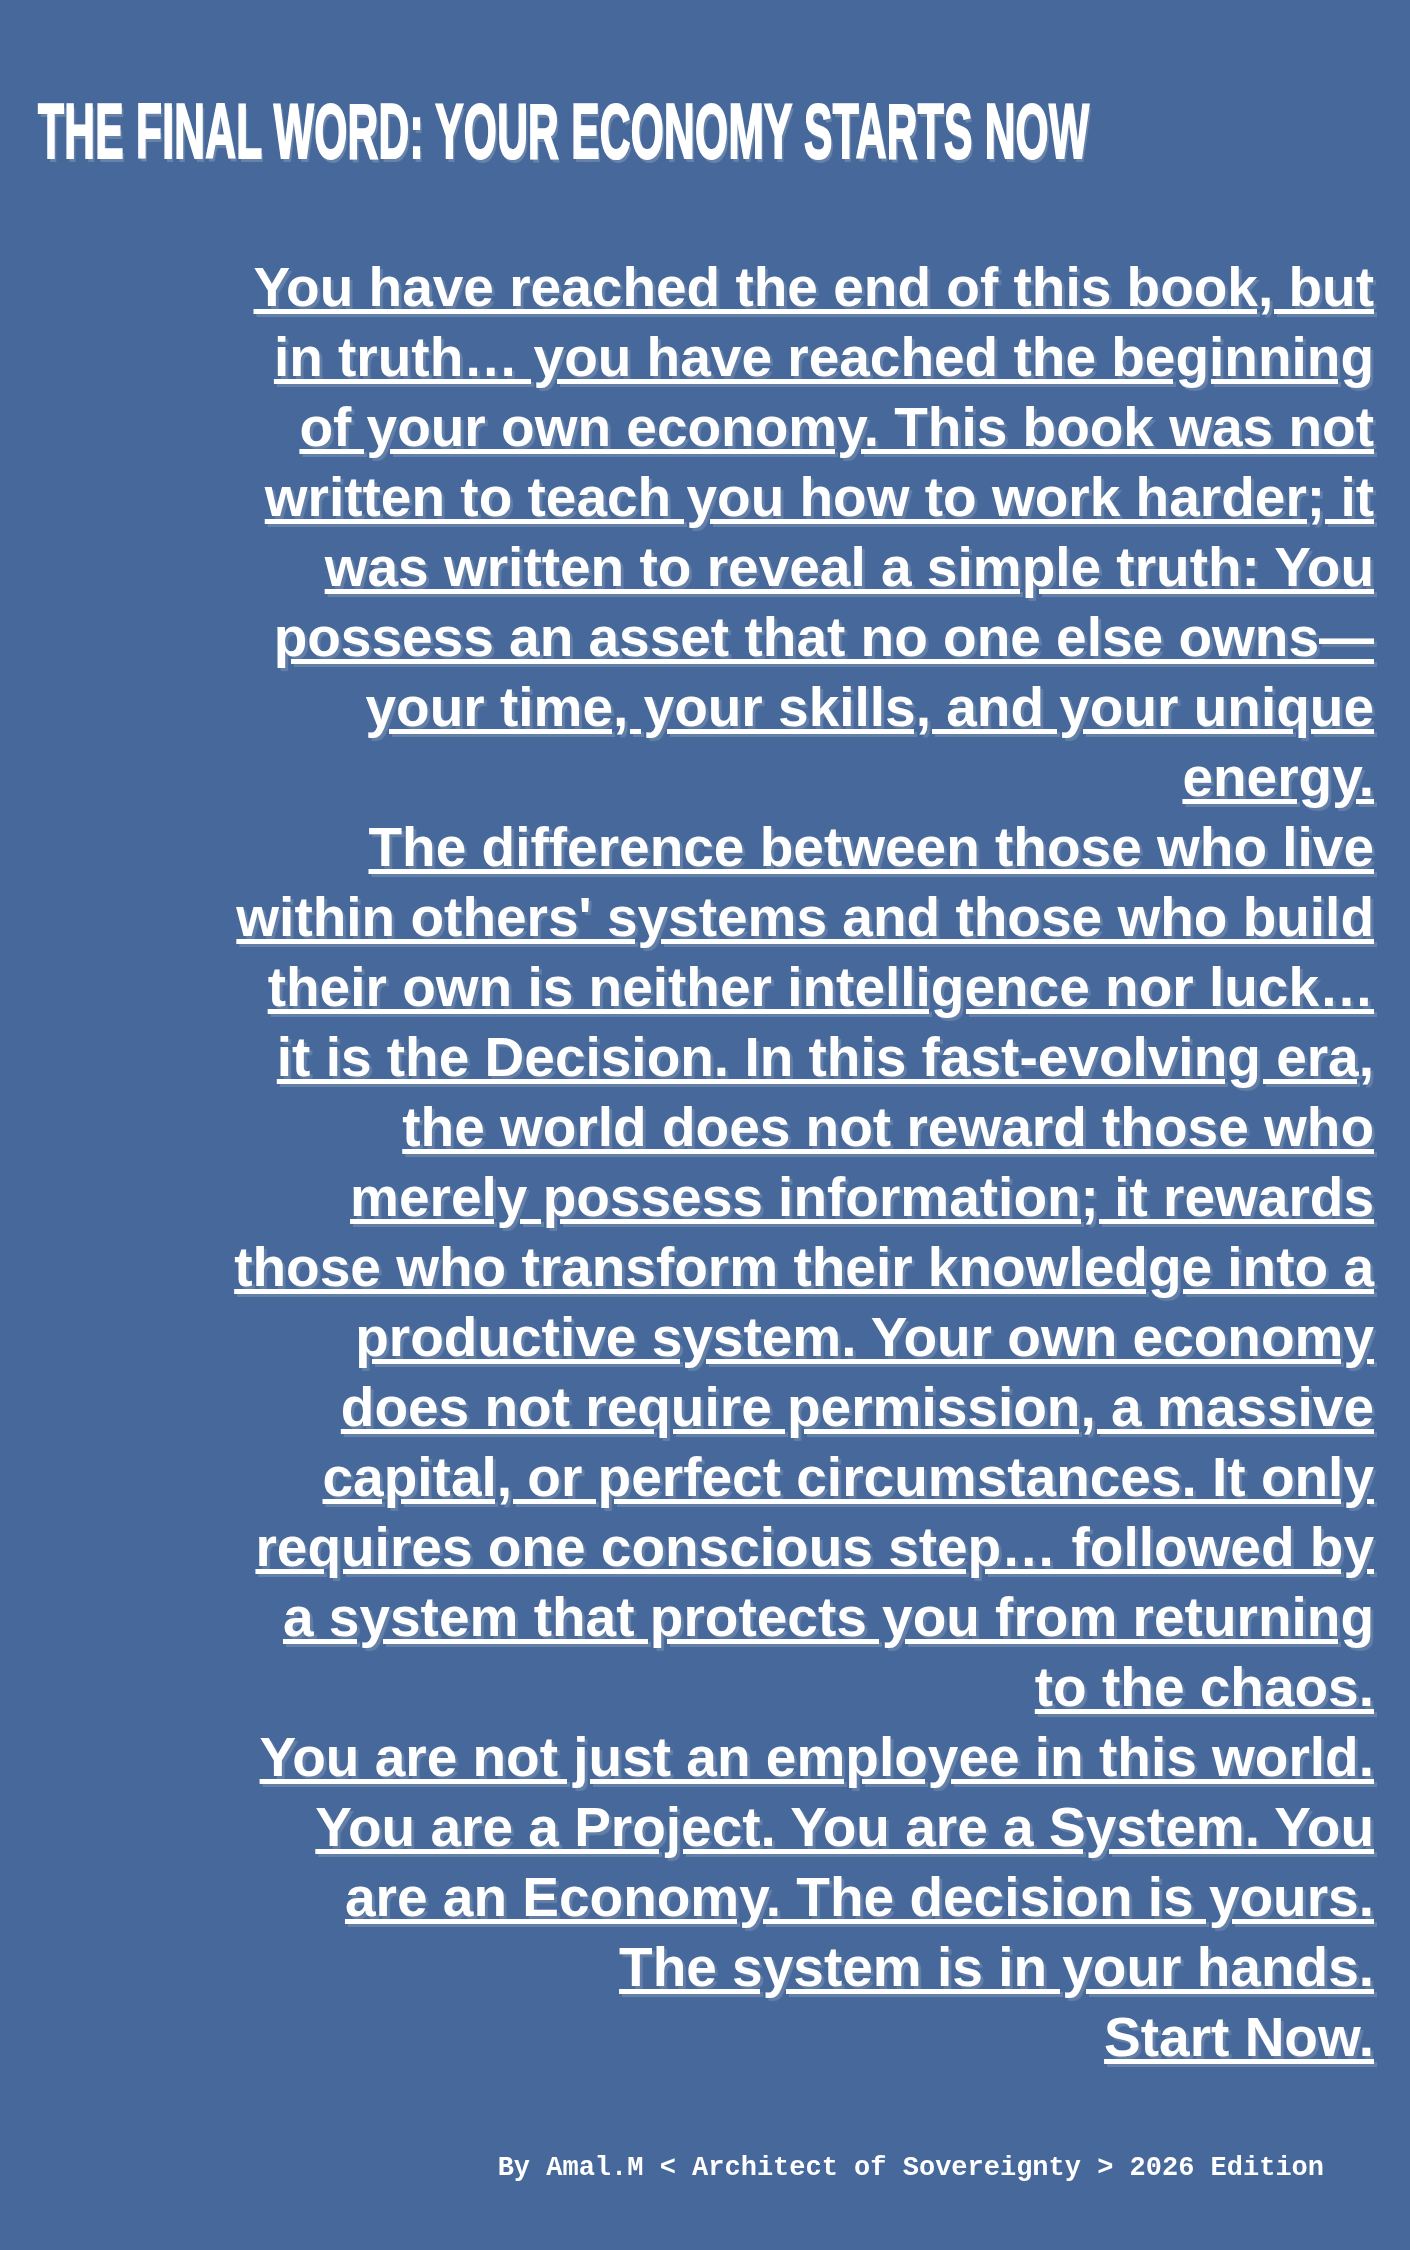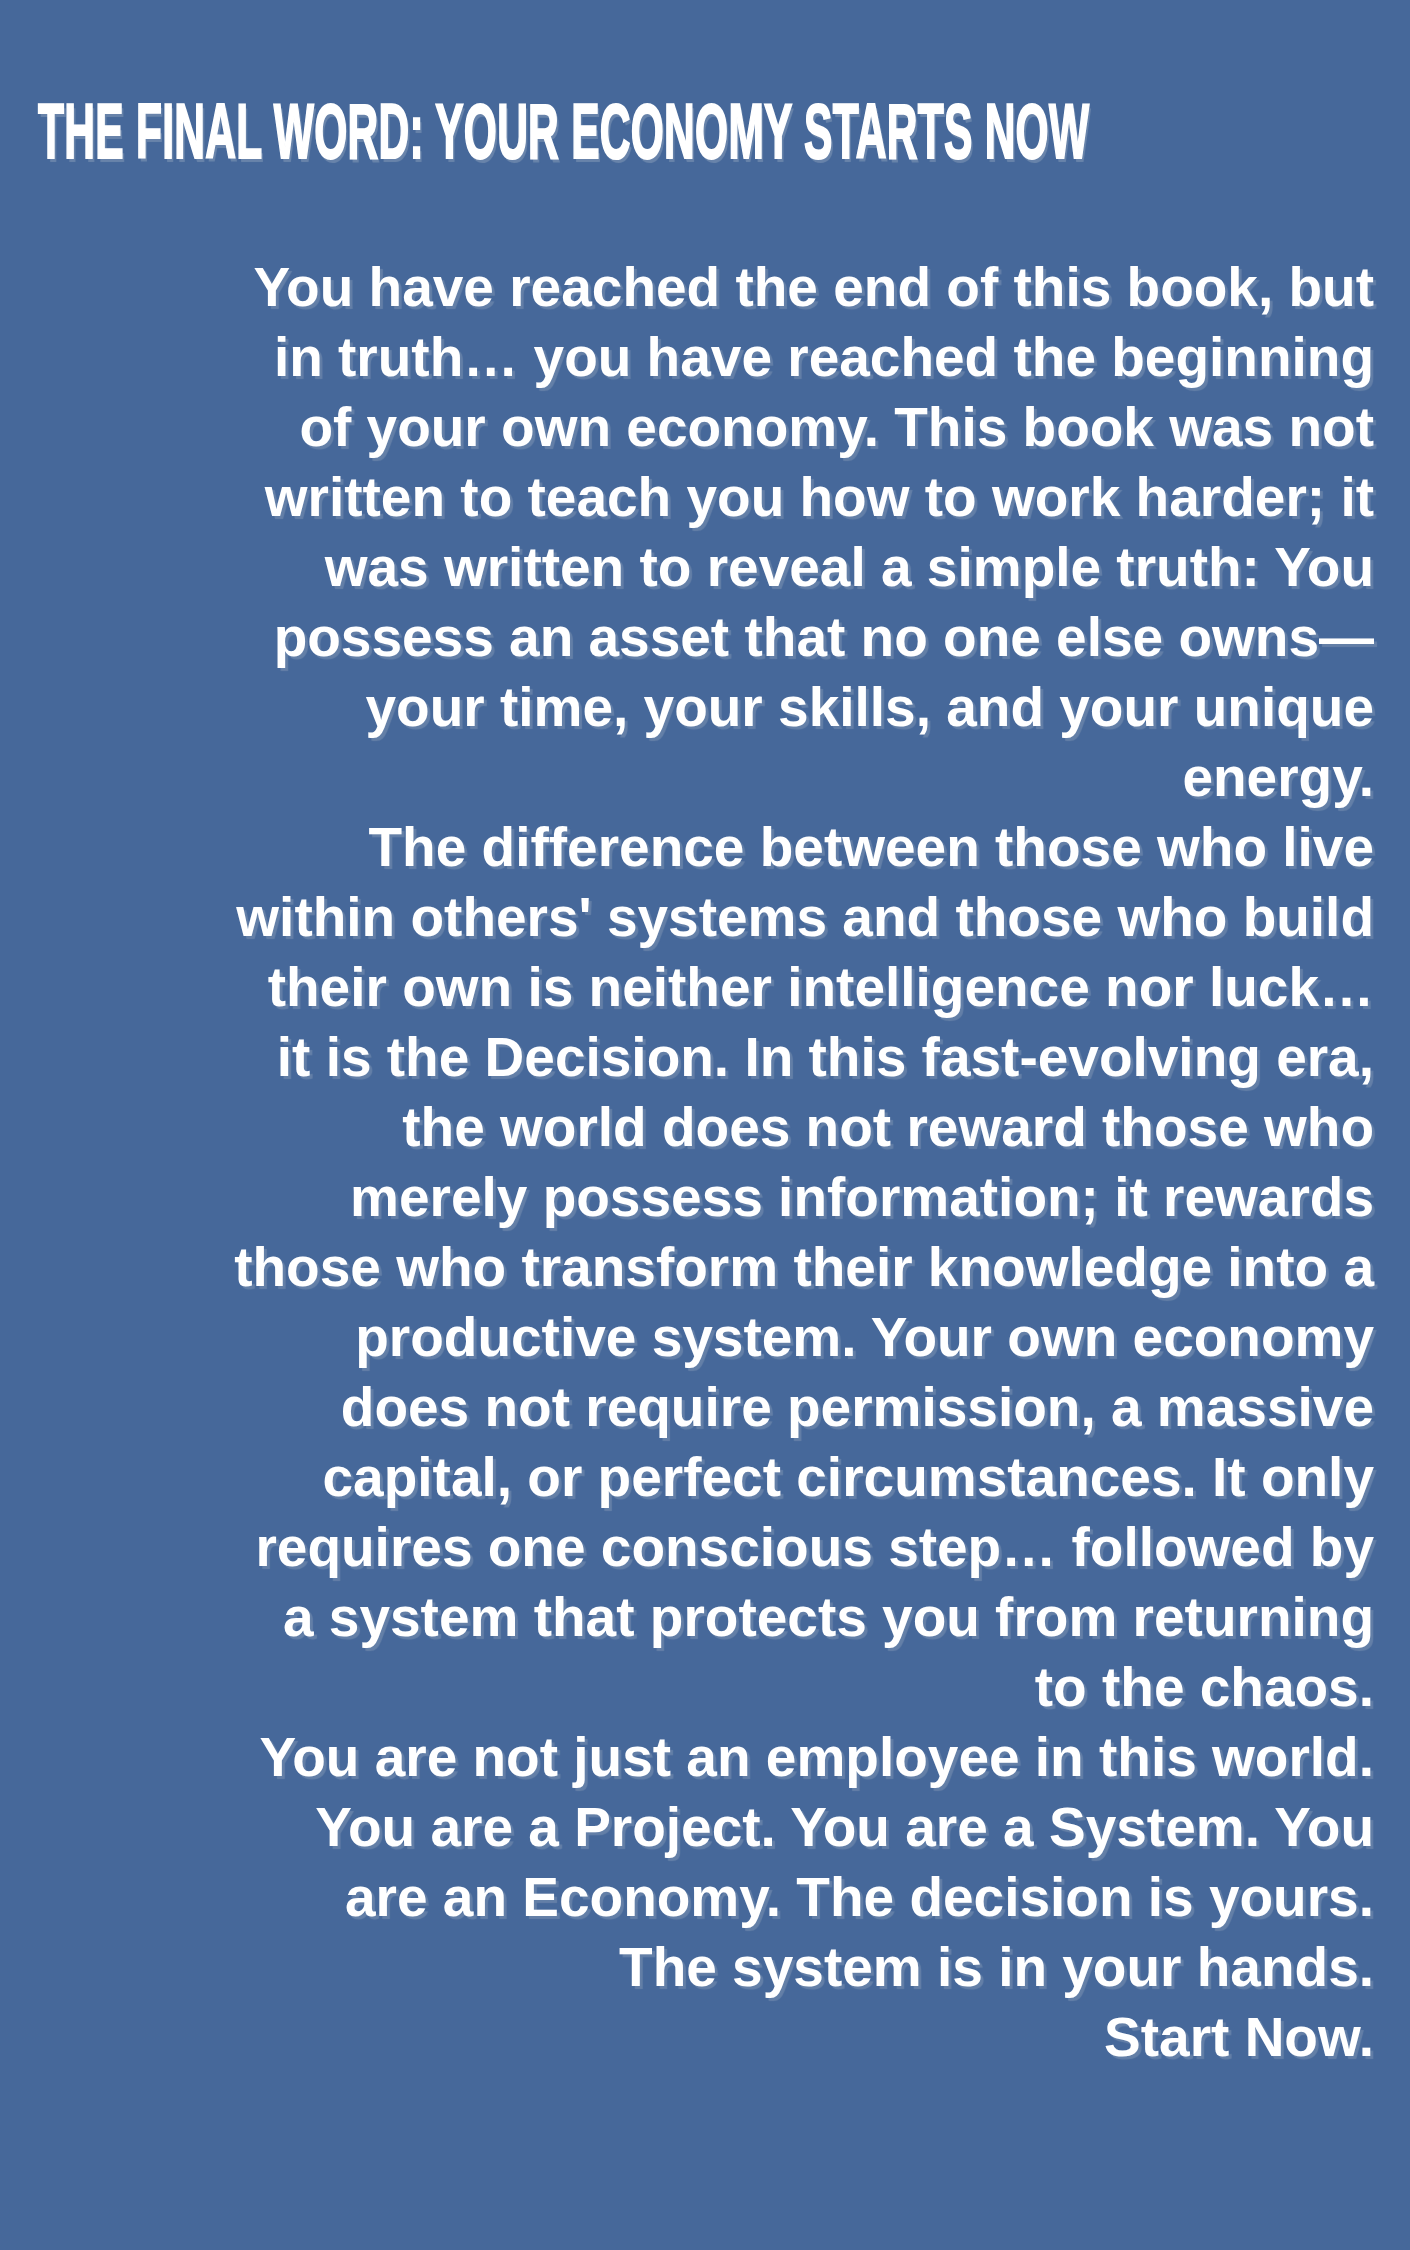--- a/index.html
+++ b/index.html
@@ -40,20 +40,21 @@
     left: 54px;
     top: 252px;
     width: 1320px;
     color: #ffffff;
     font-family: "Liberation Sans", sans-serif;
     font-weight: 700;
     font-size: 55px;
     line-height: 70px;
     white-space: pre-line;
     text-shadow: 3px 3px 1px rgba(170, 182, 200, 0.3);
+    text-decoration: underline;
   }
   .footer-credit {
     position: absolute;
     right: 86px;
     top: 2152px;
     color: #ffffff;
     font-family: "Liberation Mono", monospace;
     font-weight: 700;
     font-size: 27px;
     line-height: 1.2;
@@ -86,13 +87,14 @@
 capital, or perfect circumstances. It only
 requires one conscious step… followed by
 a system that protects you from returning
 to the chaos.
 You are not just an employee in this world.
 You are a Project. You are a System. You
 are an Economy. The decision is yours.
 The system is in your hands.
 Start Now.</div>
 
+  <div class="footer-credit" style="color: rgb(255, 255, 255);">By Amal.M &lt; Architect of Sovereignty &gt; 2026 Edition</div>
 </div>
 
 </body></html>

